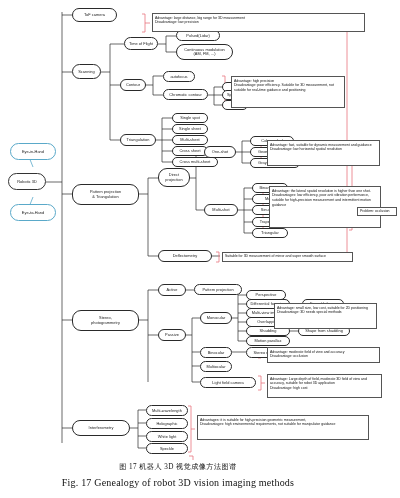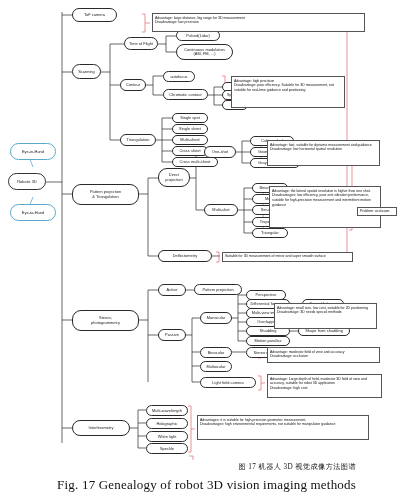--- a/index.html
+++ b/index.html
@@ -24,25 +24,25 @@
   .node.root{border:1px solid #333;}
 
   .notebox{
     position:absolute;box-sizing:border-box;
     border:0.7px solid #555;background:#fff;
     font-size:3.5px;line-height:1.35;
     padding:1.5px 2px;text-align:left;
     color:#111;
   }
   .caption{
-    position:absolute;left:0;width:356px;text-align:right;
+    position:absolute;left:0;width:356px;text-align:center;
     font-family:"Liberation Serif", serif;color:#111;
   }
   .cap-cn{top:462px;font-size:7.2px;letter-spacing:0.4px;}
-  .cap-en{top:477px;font-size:13px;letter-spacing:0.2px;}
+  .cap-en{top:477px;font-size:10px;letter-spacing:0.2px;}
 </style>
 </head>
 <body>
 
 <div id="canvas">
 
   <svg id="svg-layer" viewBox="0 0 400 498">
     <g fill="none" stroke="#2a2a2a" stroke-width="0.7">
 
       <path d="M62 12 L62 443"></path>

